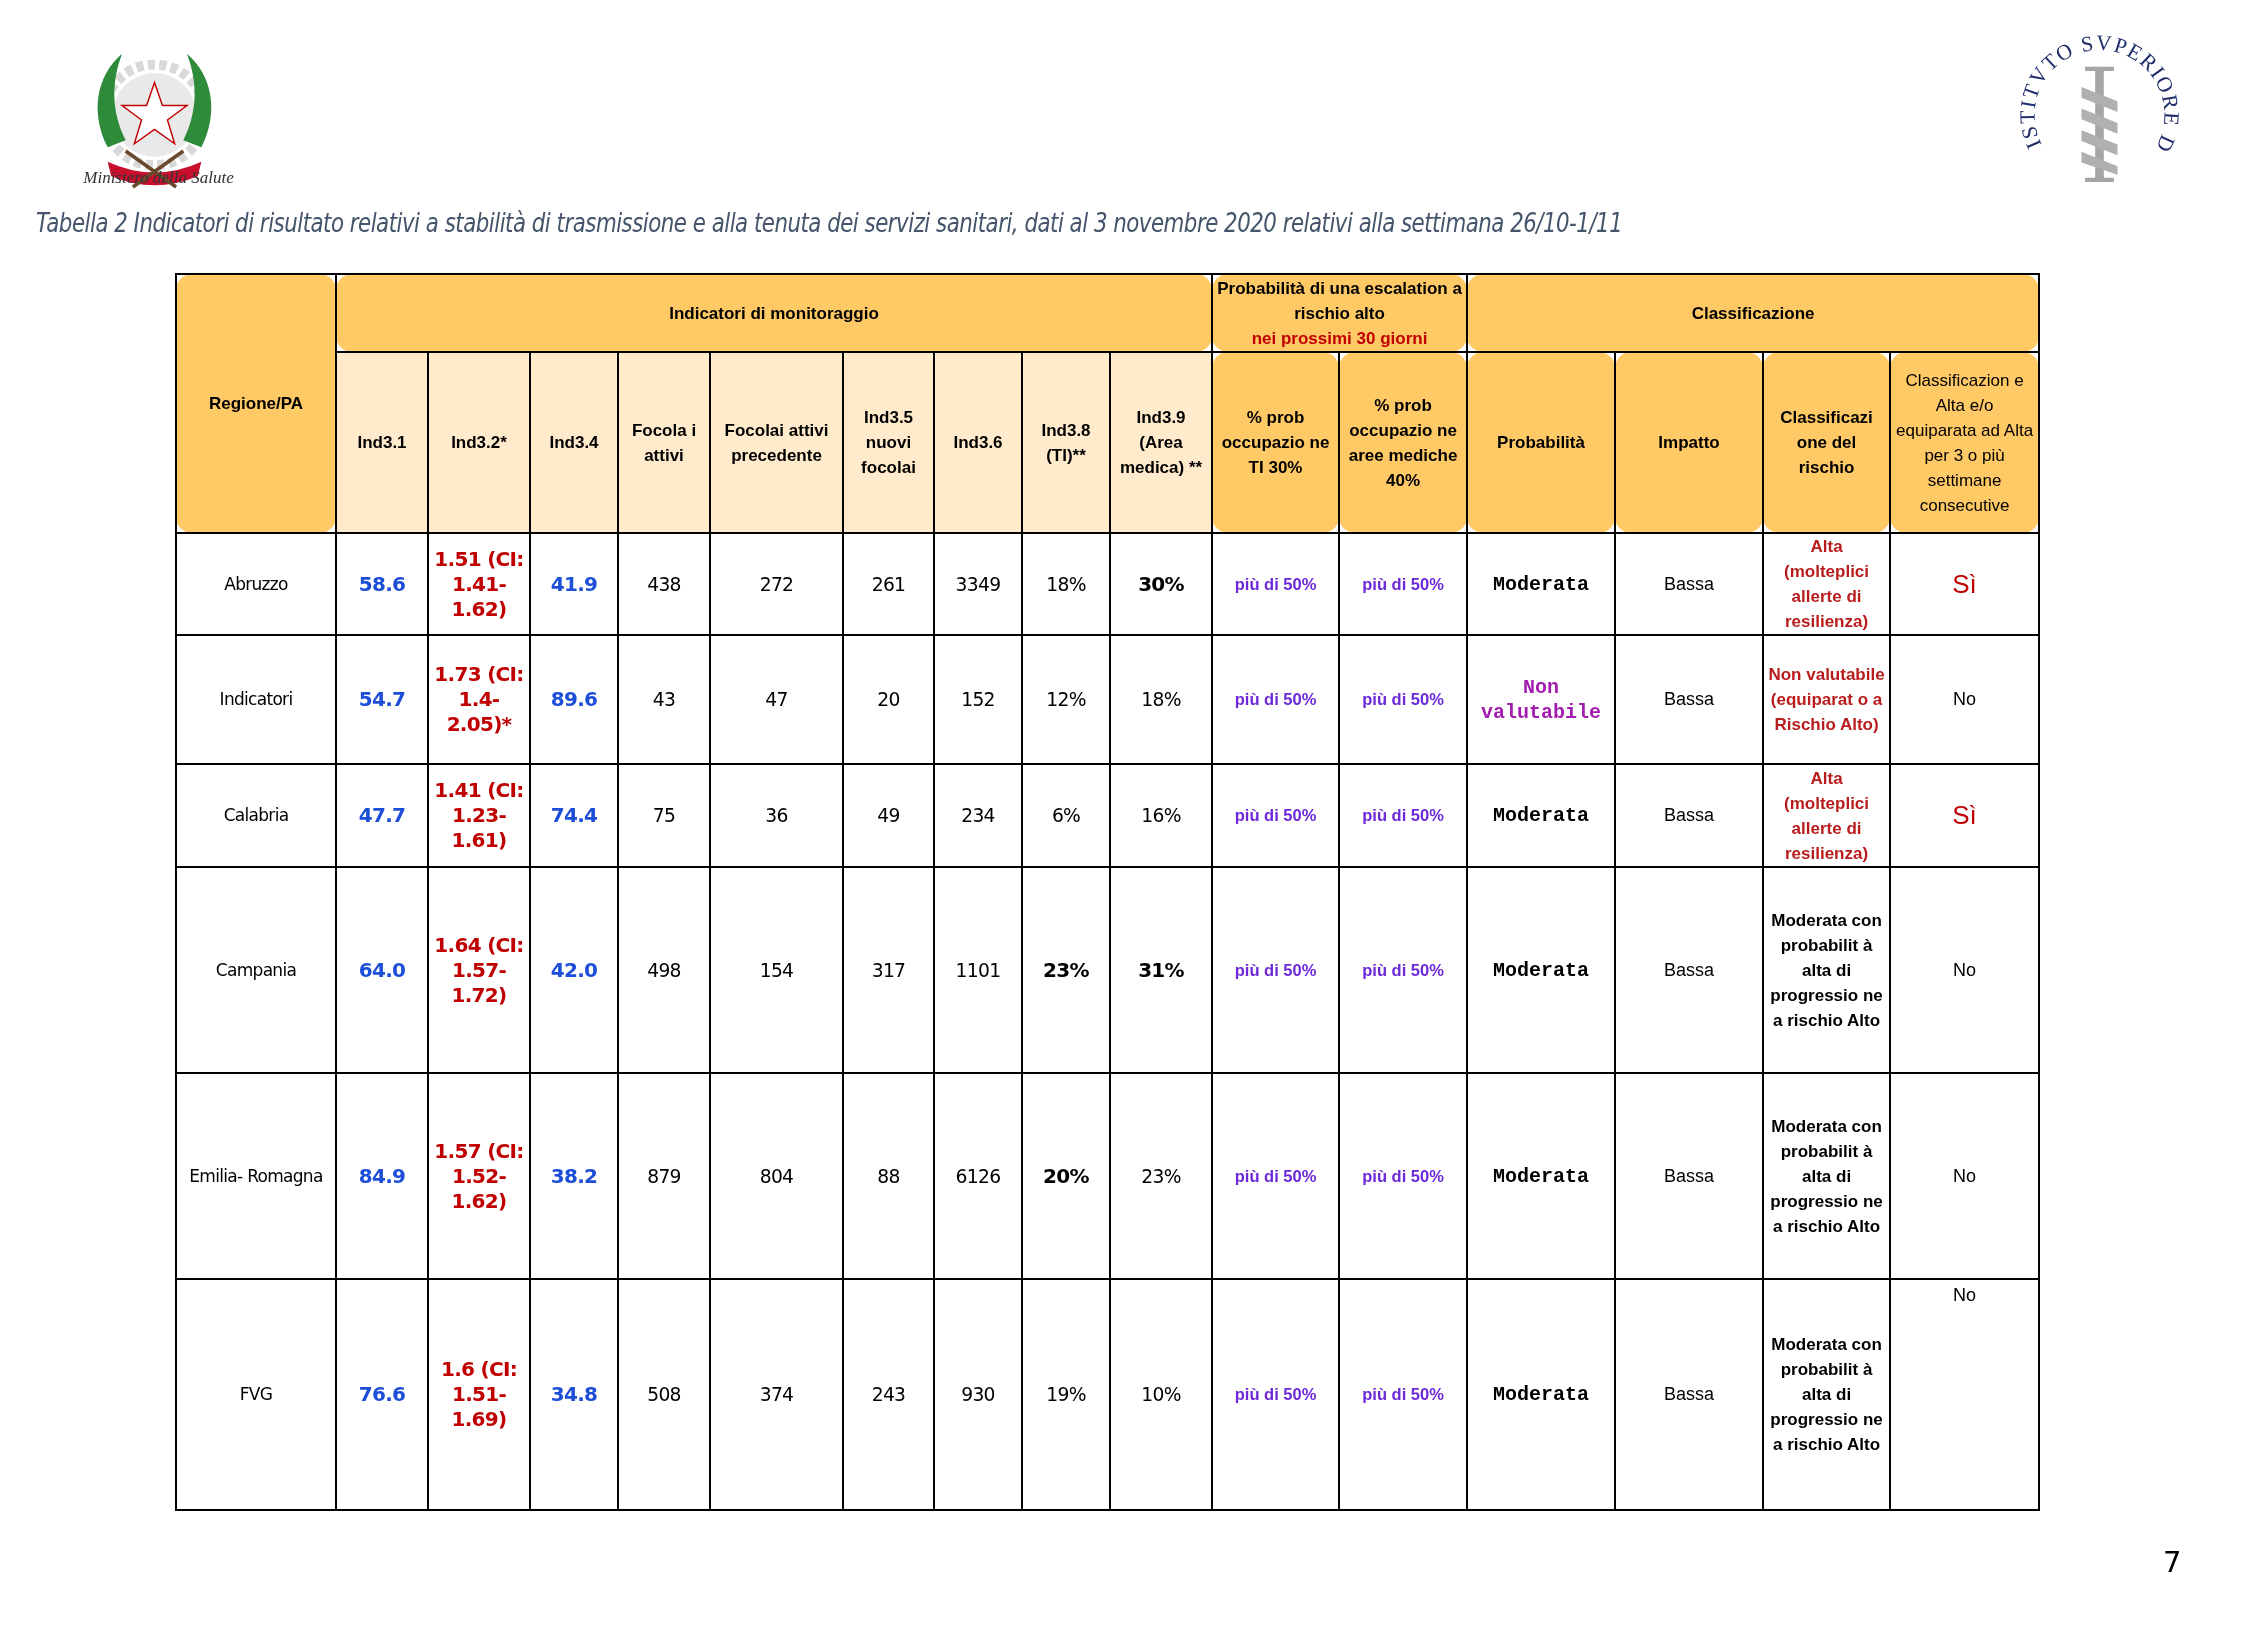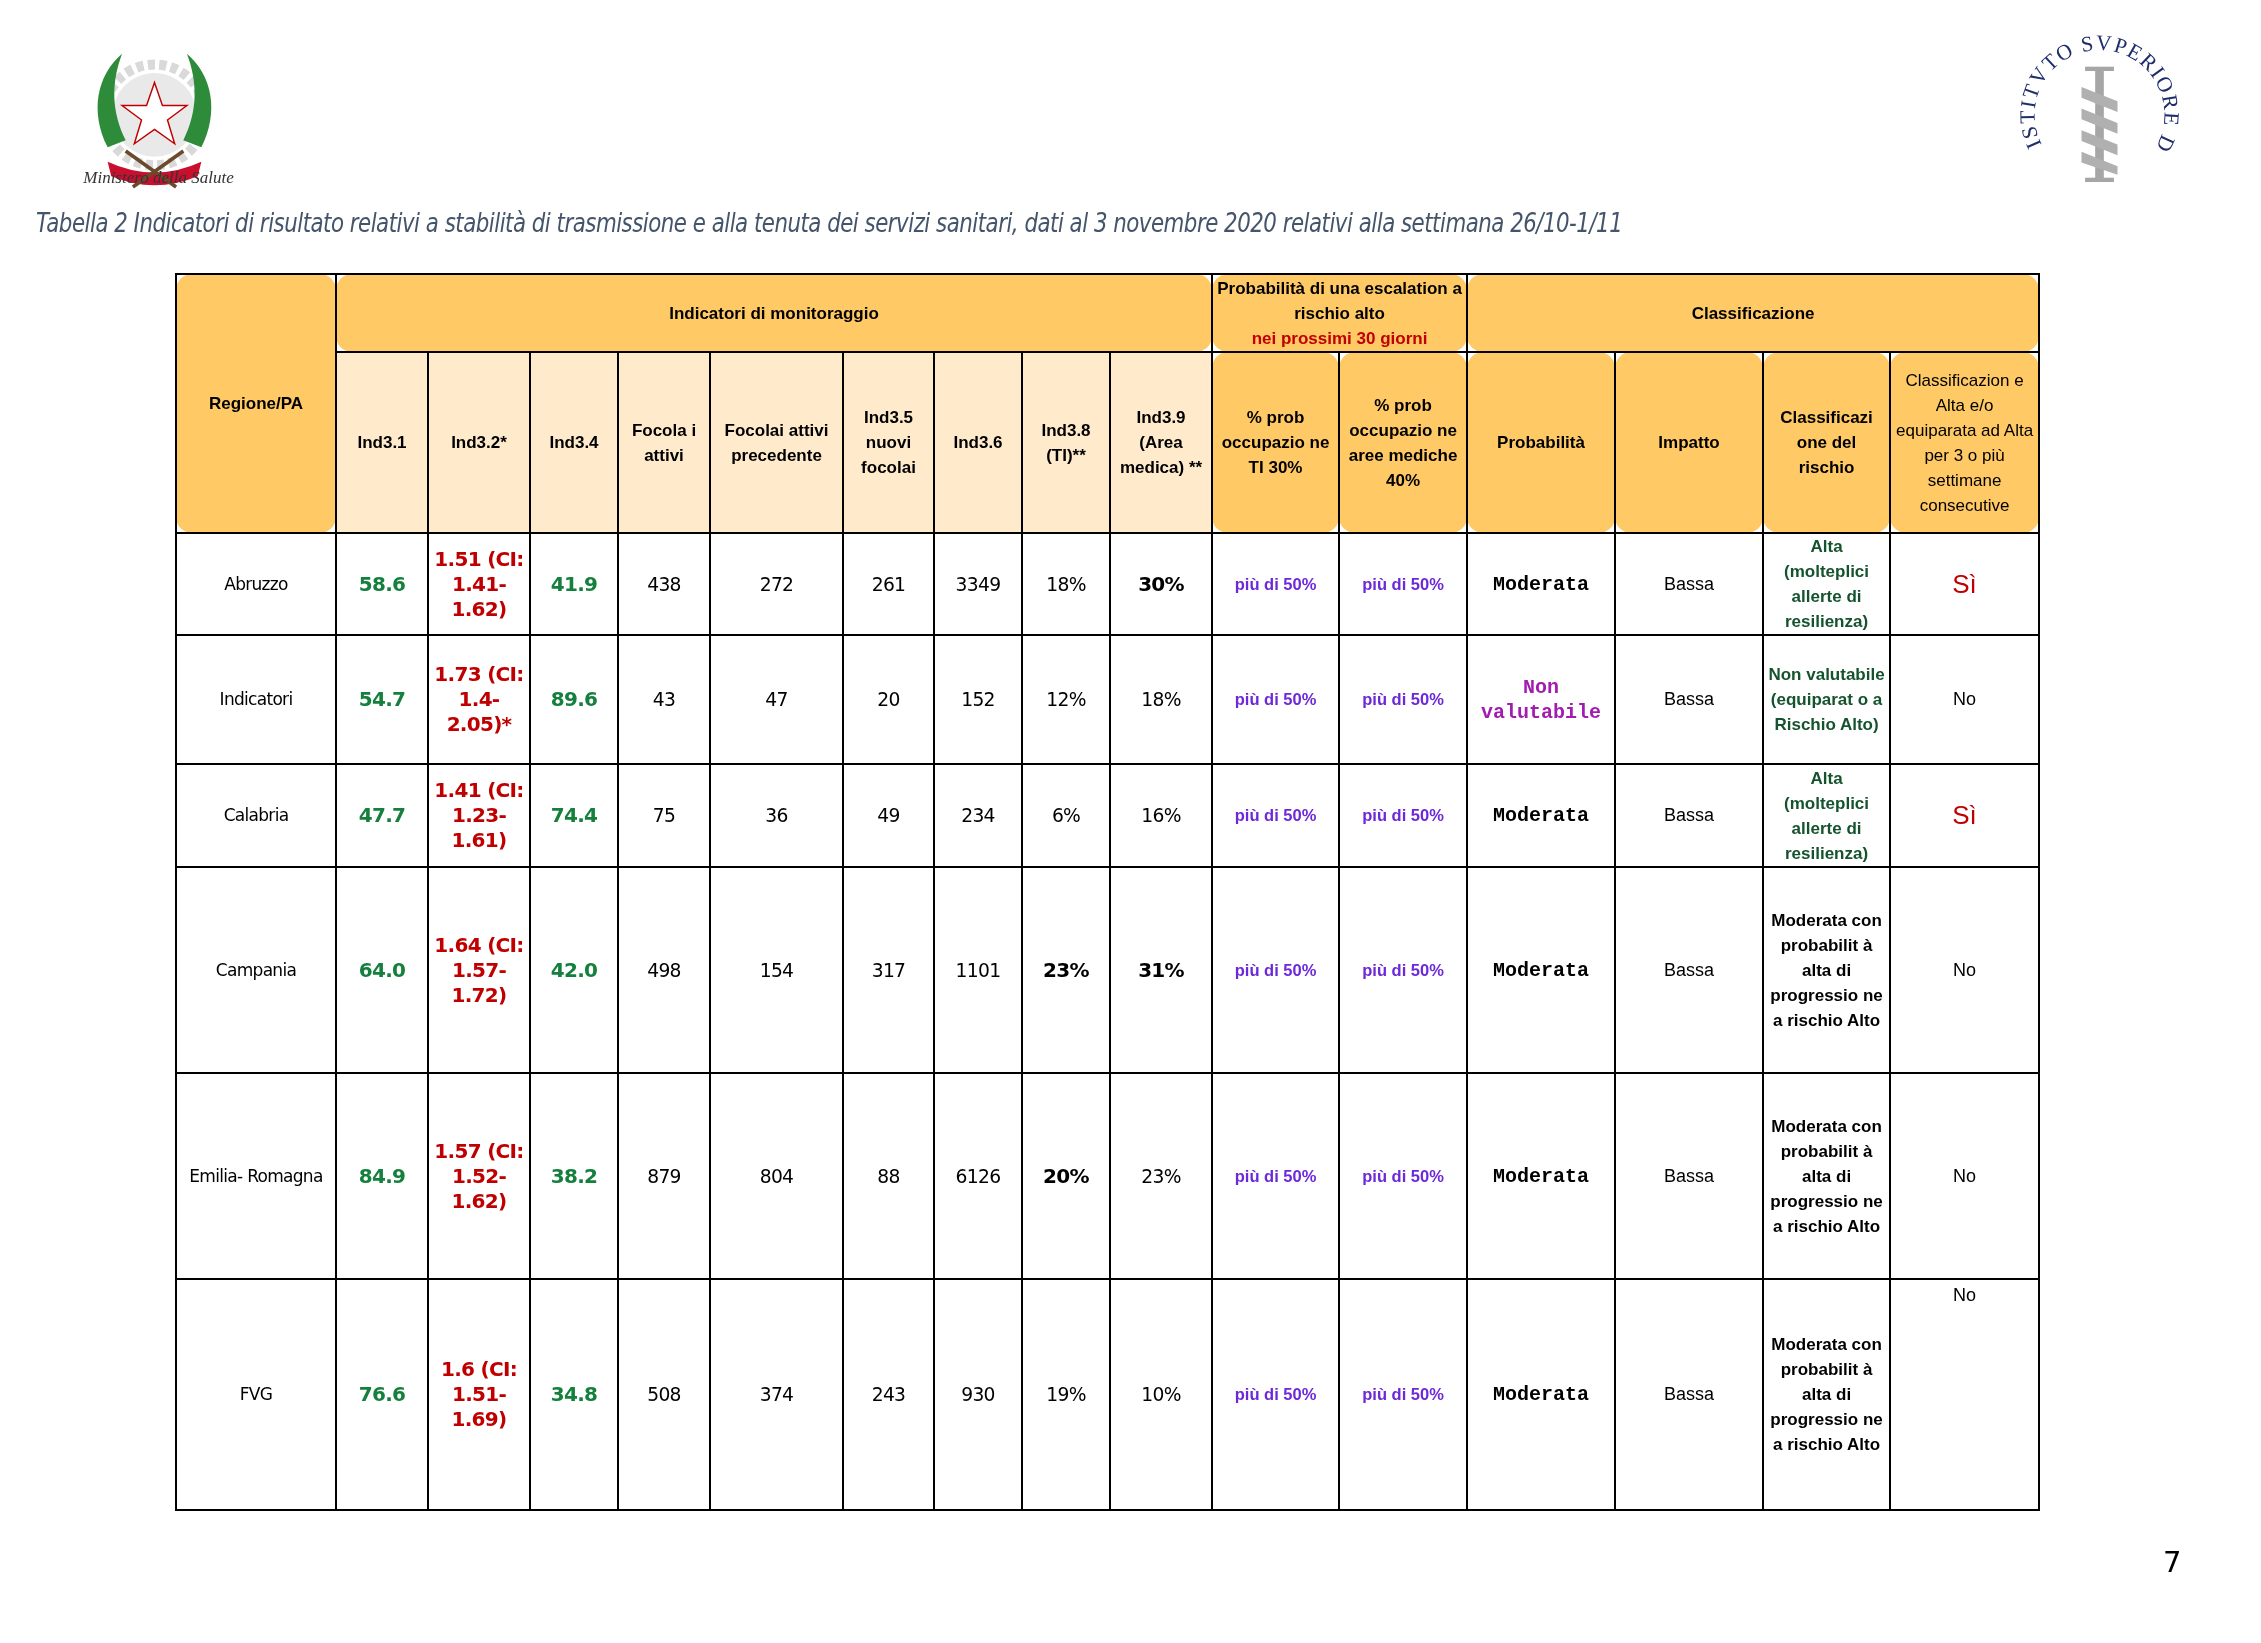--- a/index.html
+++ b/index.html
@@ -18,28 +18,28 @@
   table.main { position:absolute; left:175px; top:273px; width:1863px; border-collapse:collapse; table-layout:fixed; }
   table.main td, table.main th { border:2.2px solid #000; padding:0 2.9px; text-align:center; vertical-align:middle; overflow:hidden; line-height:25px; }
   th { font-weight:bold; font-size:17px; font-family:"Liberation Sans", sans-serif; }
   th.dark { background:#ffc966;border-radius:16px; }
   th.light { background:#ffebcc; }
   th.normal-weight { font-weight:normal; }
   .redtext { color:#c00000; }
 
   td { font-family:"DejaVu Sans", sans-serif; font-size:18.7px; letter-spacing:-0.7px; }
   td.region { font-size:17px; }
-  td.red-bold { color:#15803d; font-weight:bold; font-size:20px; }
+  td.red-bold { color:#1d4ed8; font-weight:bold; font-size:20px; }
   td.bold { font-weight:bold; font-size:20px; }
   td.prob { color:#6d28d9; font-weight:bold; font-family:"Liberation Sans", sans-serif; font-size:16.5px; letter-spacing:0; }
   td.sans-bold { font-family:Liberation Mono, monospace; font-weight:bold; font-size:20px; letter-spacing:0; }
   td.sans-bold.red { color:#a21caf; }
   td.sans { font-family:"Liberation Sans", sans-serif; font-size:18px; letter-spacing:0; }
   td.class-cell { font-family:"Liberation Sans", sans-serif; font-weight:bold; font-size:17px; letter-spacing:0; line-height:25px; }
-  td.class-cell.red { color:#14532d; }
+  td.class-cell.red { color:#b91c1c; }
   td.si { color:#c00000; font-weight:normal; font-family:"Liberation Sans", sans-serif; font-size:26px; letter-spacing:0; }
   td.no { font-family:"Liberation Sans", sans-serif; font-size:18px; letter-spacing:0; }
   td.no.top { vertical-align:top; padding-top:2.9px; }
   td.ci { color:#c00000; font-weight:bold; font-size:20px; line-height:25px; }
   .block { display:block; }
 </style>
 </head>
 <body>
 
 <div class="logo-left">

